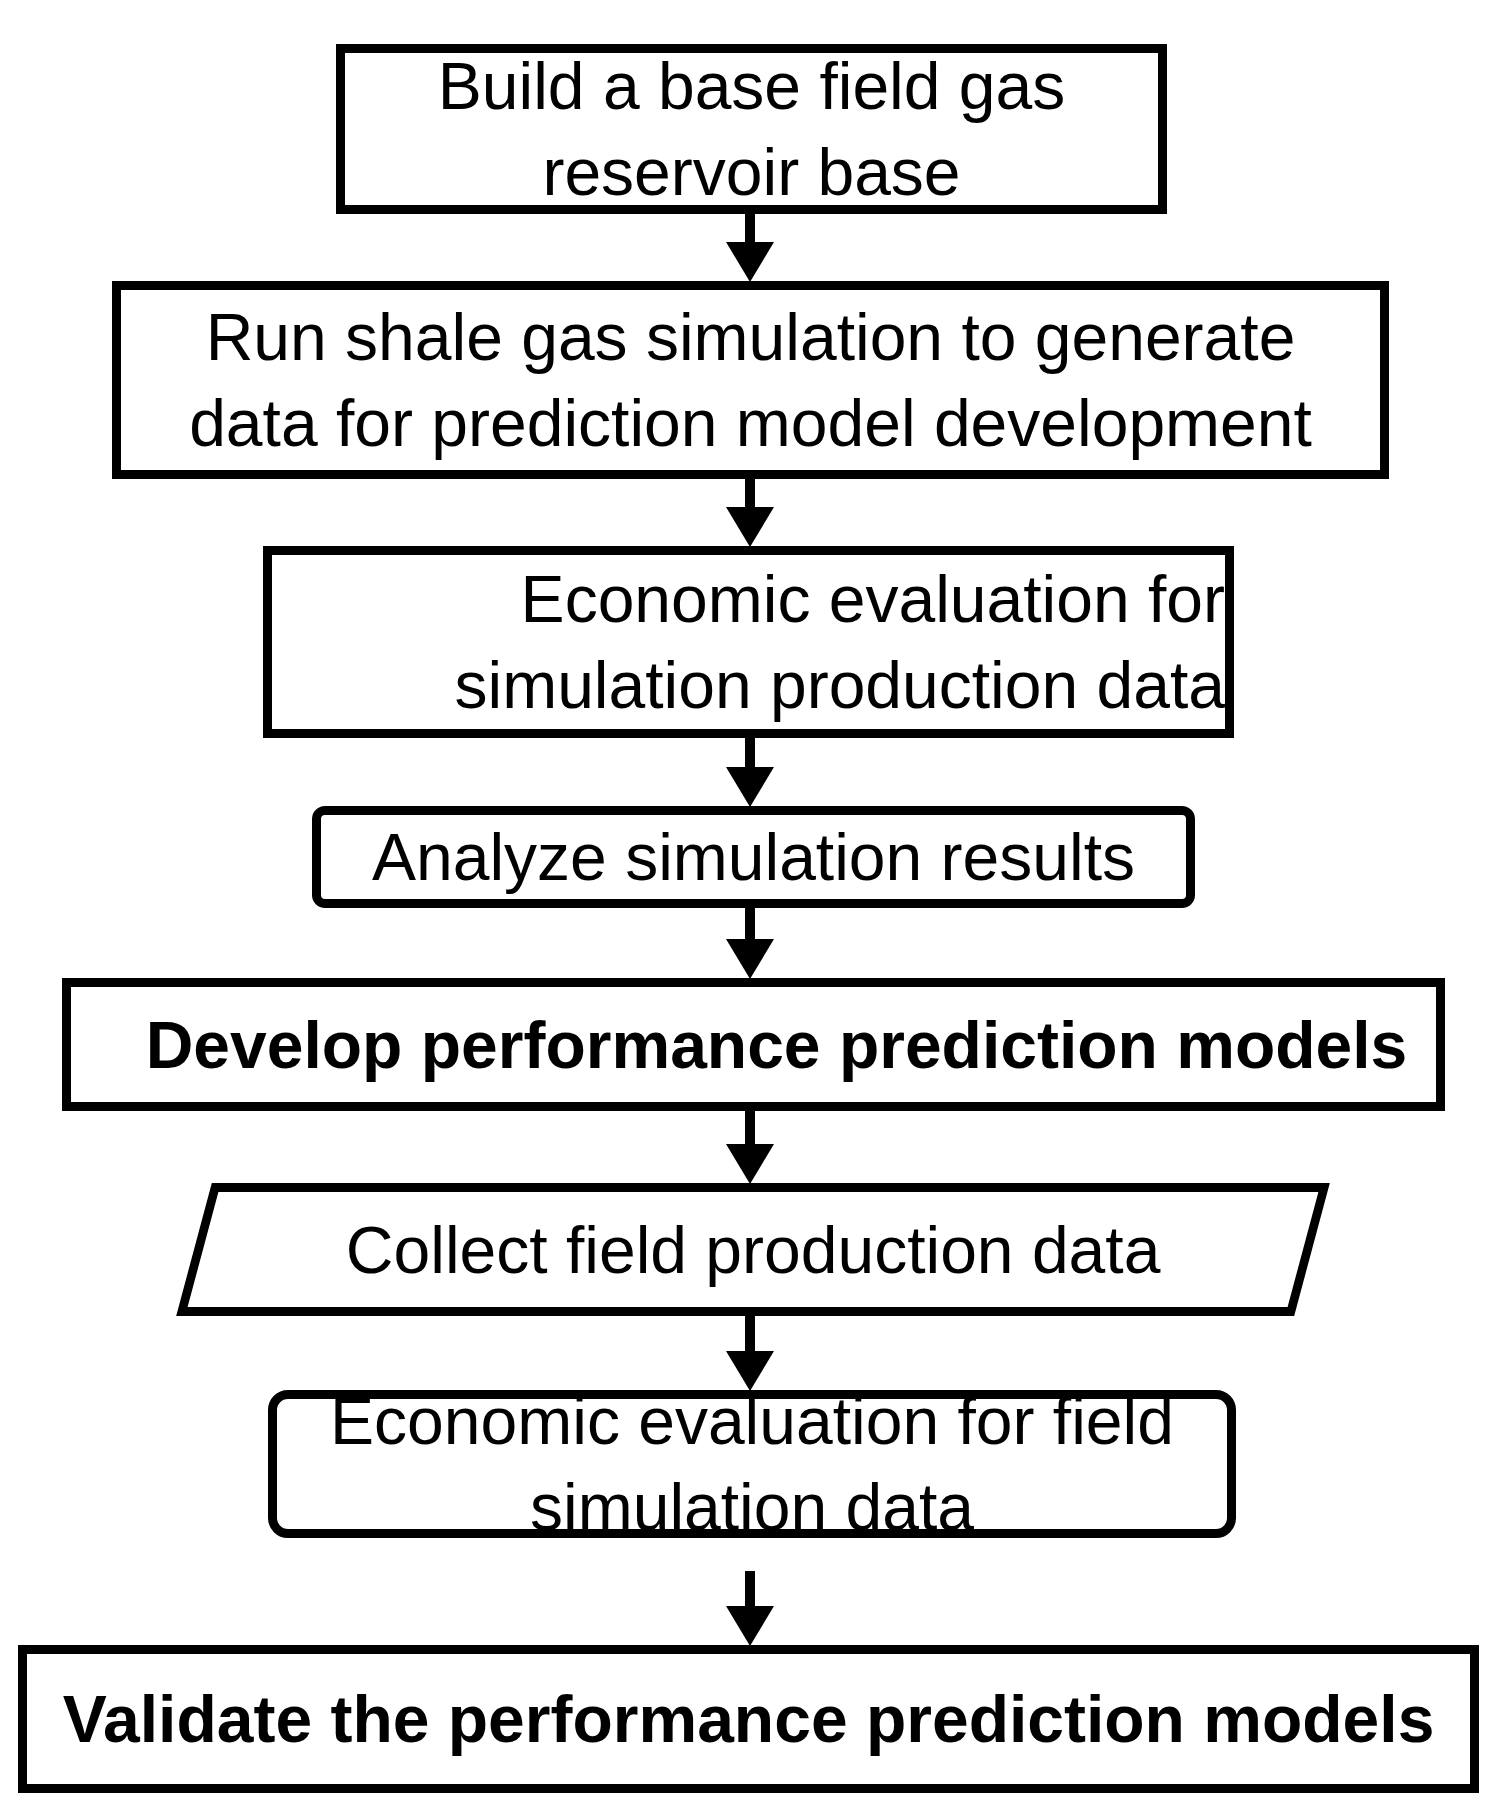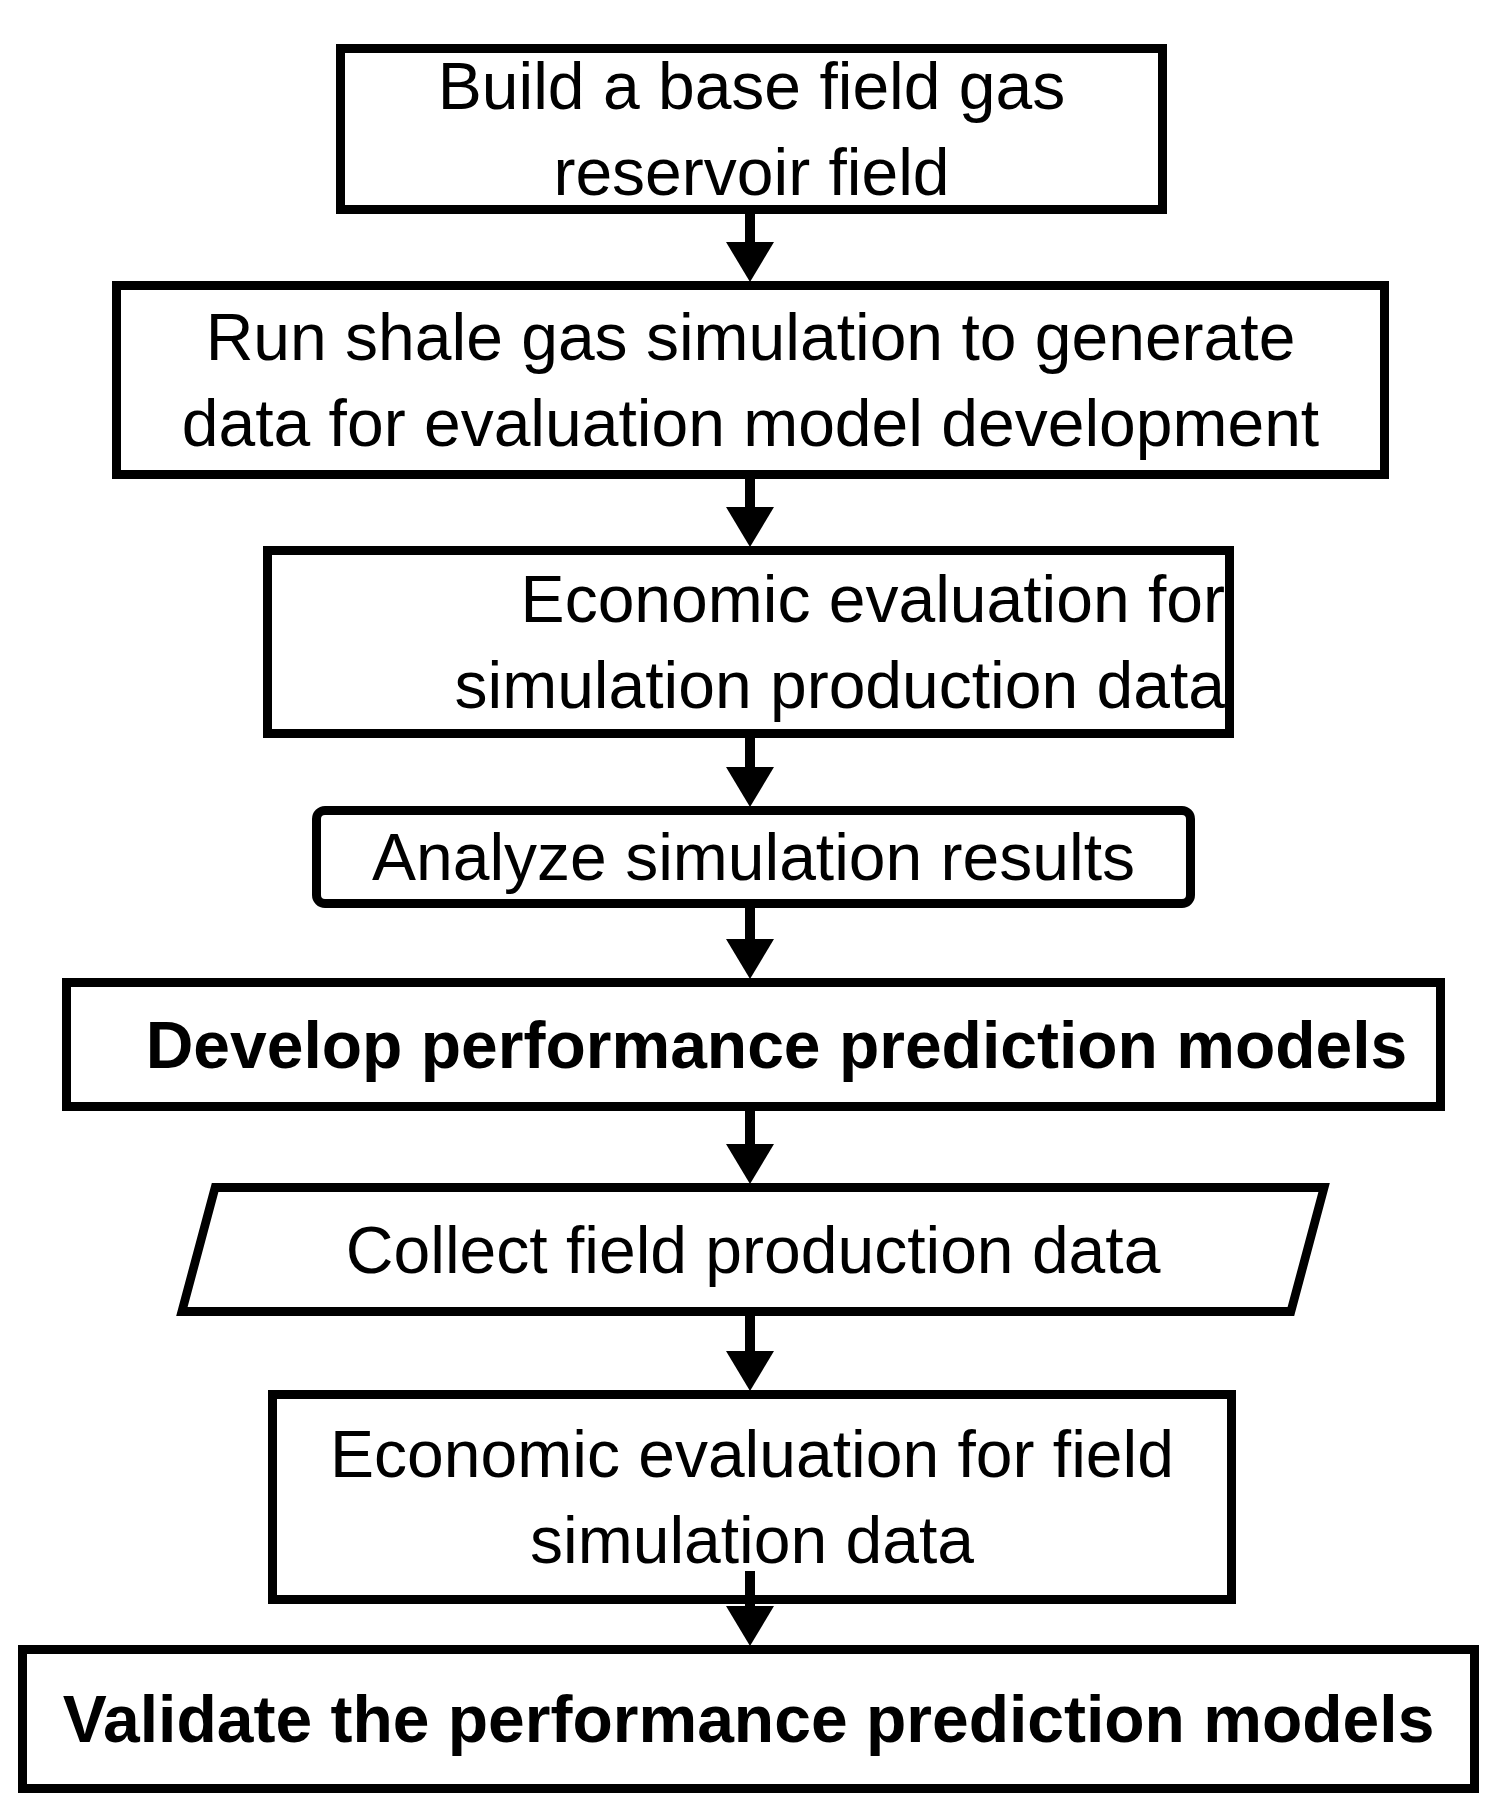--- a/index.html
+++ b/index.html
@@ -30,21 +30,21 @@
   .para { transform: skewX(-15deg); }
   .para .unskew { transform: skewX(15deg); }
 
   
   .n1 { left: 336px;  top: 44px;   width: 831px;  height: 170px; }
   .n2 { left: 112px;  top: 281px;  width: 1277px; height: 198px; text-align: right; }
   .n3 { left: 263px;  top: 546px;  width: 971px;  height: 192px; align-items: flex-end; }
   .n4 { left: 312px;  top: 806px;  width: 883px;  height: 102px; border-radius: 13px; }
   .n5 { left: 62px;   top: 978px;  width: 1383px; height: 133px; padding-left: 46px; }
   .n6 { left: 194px;  top: 1183px; width: 1118px; height: 133px; }
-  .n7 { left: 268px;  top: 1390px; width: 968px;  height: 214px; }
+  .n7 { left: 268px;  top: 1390px; width: 968px;  height: 148px; border-radius: 20px; }
   .n8 { left: 18px;   top: 1645px; width: 1461px; height: 148px; }
 
   
   .arrow {
     position: absolute;
     left: 726px;
     width: 48px;
     display: flex;
     flex-direction: column;
     align-items: center;
@@ -64,31 +64,31 @@
   .a6 { top: 1314px; height: 77px; }
   .a7 { top: 1571px; height: 75px; }
 </style>
 </head>
 <body>
 
 <div class="canvas">
 
   <div class="node n1">
     <div>Build a base field gas</div>
-    <div>reservoir field</div>
+    <div>reservoir base</div>
   </div>
 
   <div class="arrow a1">
     <div class="shaft"></div>
     <div class="head"></div>
   </div>
 
   <div class="node n2">
     <div>Run shale gas simulation to generate</div>
-    <div>data for evaluation model development</div>
+    <div>data for prediction model development</div>
   </div>
 
   <div class="arrow a2">
     <div class="shaft"></div>
     <div class="head"></div>
   </div>
 
   <div class="node n3">
     <div>Economic evaluation for</div>
     <div>simulation production data</div>

